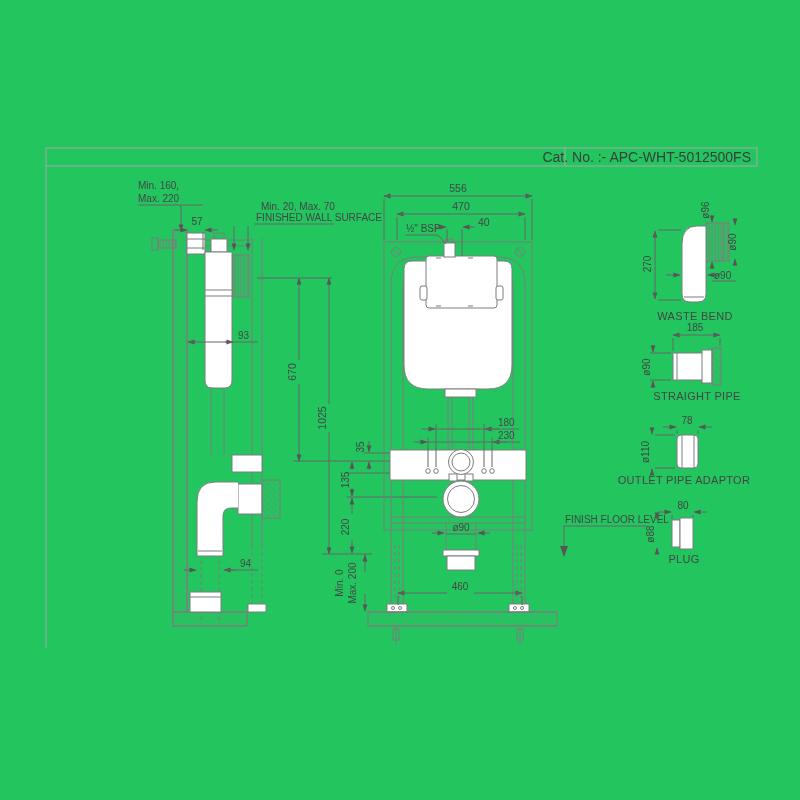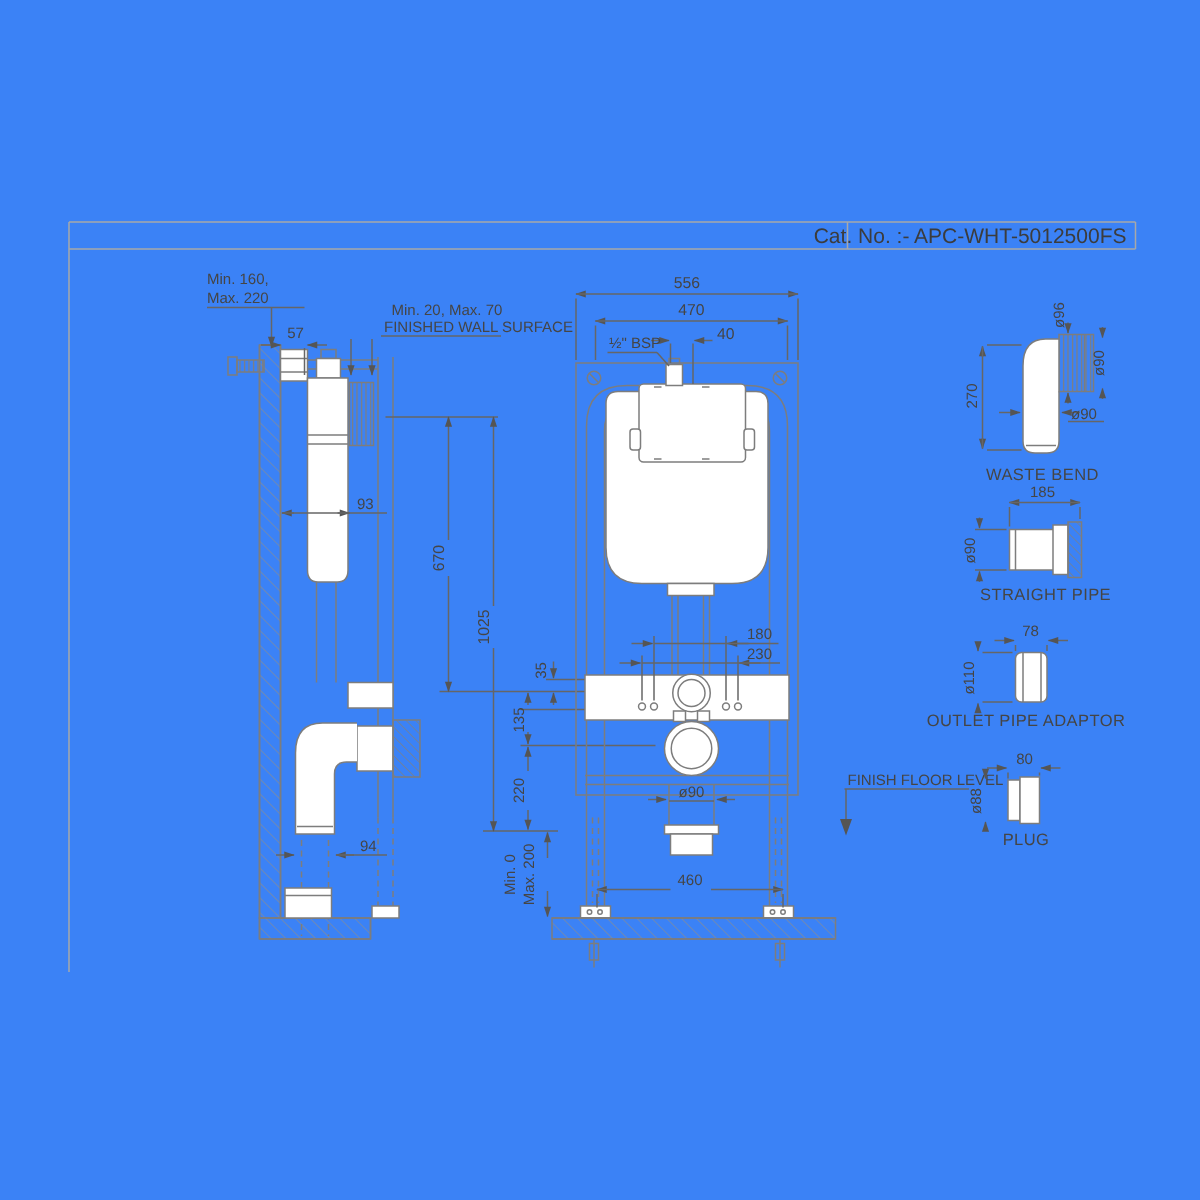--- a/index.html
+++ b/index.html
@@ -1,16 +1,16 @@
 <!DOCTYPE html>
 <html><head>
 <meta charset="utf-8">
 <style>
   html,body{margin:0;padding:0;background:#ffffff;}
-  #stage{position:relative;width:800px;height:800px;background:#3b82f6;overflow:hidden;
+  #stage{position:relative;width:800px;height:800px;background:#22c55e;overflow:hidden;
          font-family:"Liberation Sans", sans-serif;}
   svg text{fill:#454545;stroke:none;font-family:"Liberation Sans", sans-serif;}
   .dim{font-size:10.5px;}
   .dimsm{font-size:10px;}
   .lbl{font-size:11px;letter-spacing:0.3px;}
   .title{font-size:14px;fill:#3c3c3c;}
 </style>
 </head>
 <body>
 

